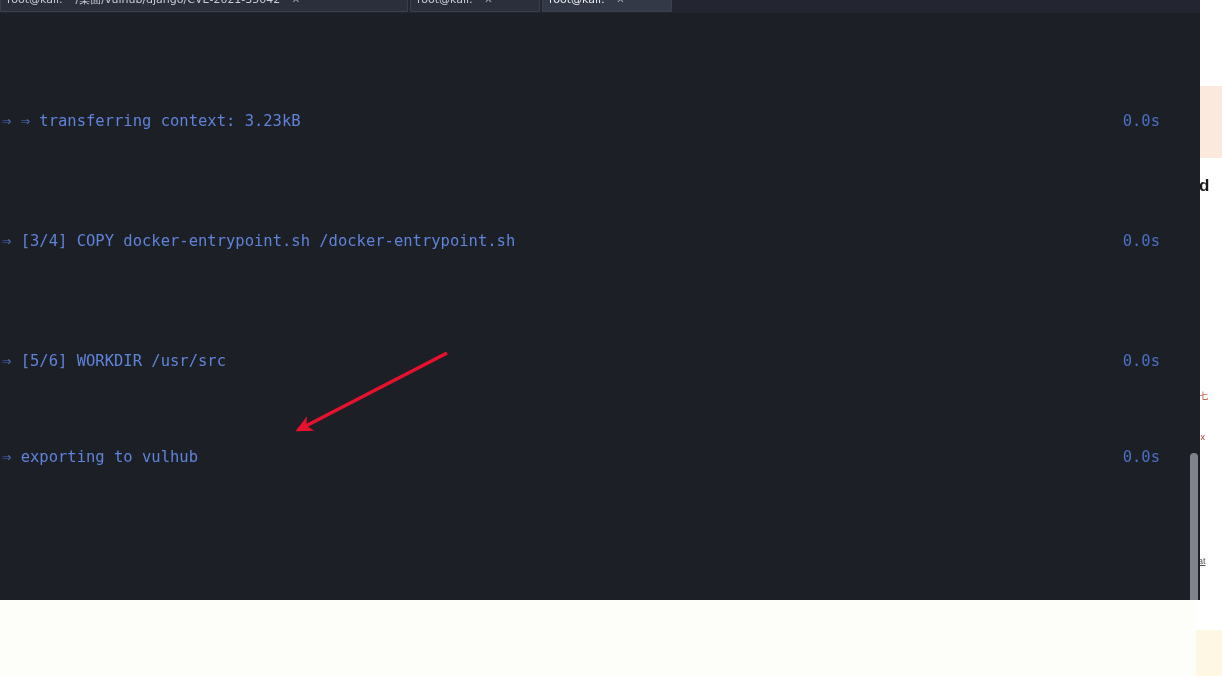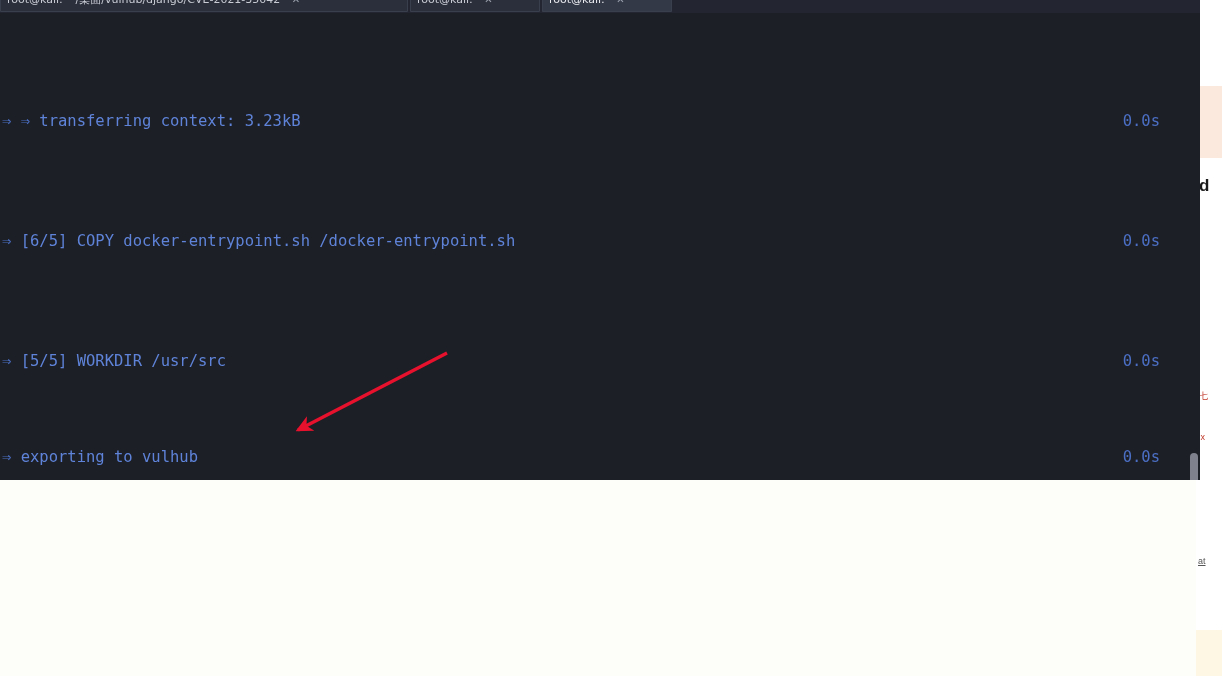--- a/index.html
+++ b/index.html
@@ -46,21 +46,21 @@
     white-space: nowrap;
   }
   .bg-glyph.red { color: #c0392b; font-size: 9px; }
 
   
   #terminal {
     position: absolute;
     top: 0;
     left: 0;
     width: 1200px;
-    height: 480px;
+    height: 600px;
     background: #1d1f26;
     overflow: hidden;
   }
 
   
   .tabbar {
     position: absolute;
     top: 0;
     left: 0;
     width: 1200px;
@@ -194,24 +194,24 @@
         <span class="tab-close">✕</span>
       </div>
     </div>
 
     <div class="screen-body">
 
       
       <div class="line"><span class="c-build">⇒ ⇒ </span><span class="c-buildhi">transferring context: 3.23kB</span><span class="c-time timecol">0.0s</span></div>
 
 
-      <div class="line"><span class="c-build">⇒ </span><span class="c-buildhi">[6/5] COPY docker-entrypoint.sh /docker-entrypoint.sh</span><span class="c-time timecol">0.0s</span></div>
-
-
-      <div class="line"><span class="c-build">⇒ </span><span class="c-buildhi">[5/5] WORKDIR /usr/src</span><span class="c-time timecol">0.0s</span></div>
+      <div class="line"><span class="c-build">⇒ </span><span class="c-buildhi">[3/4] COPY docker-entrypoint.sh /docker-entrypoint.sh</span><span class="c-time timecol">0.0s</span></div>
+
+
+      <div class="line"><span class="c-build">⇒ </span><span class="c-buildhi">[5/6] WORKDIR /usr/src</span><span class="c-time timecol">0.0s</span></div>
 
       <div class="line"><span class="c-build">⇒ </span><span class="c-buildhi">exporting to vulhub</span><span class="c-time timecol">0.0s</span></div>
 
       
 
       
 
       
 
       

